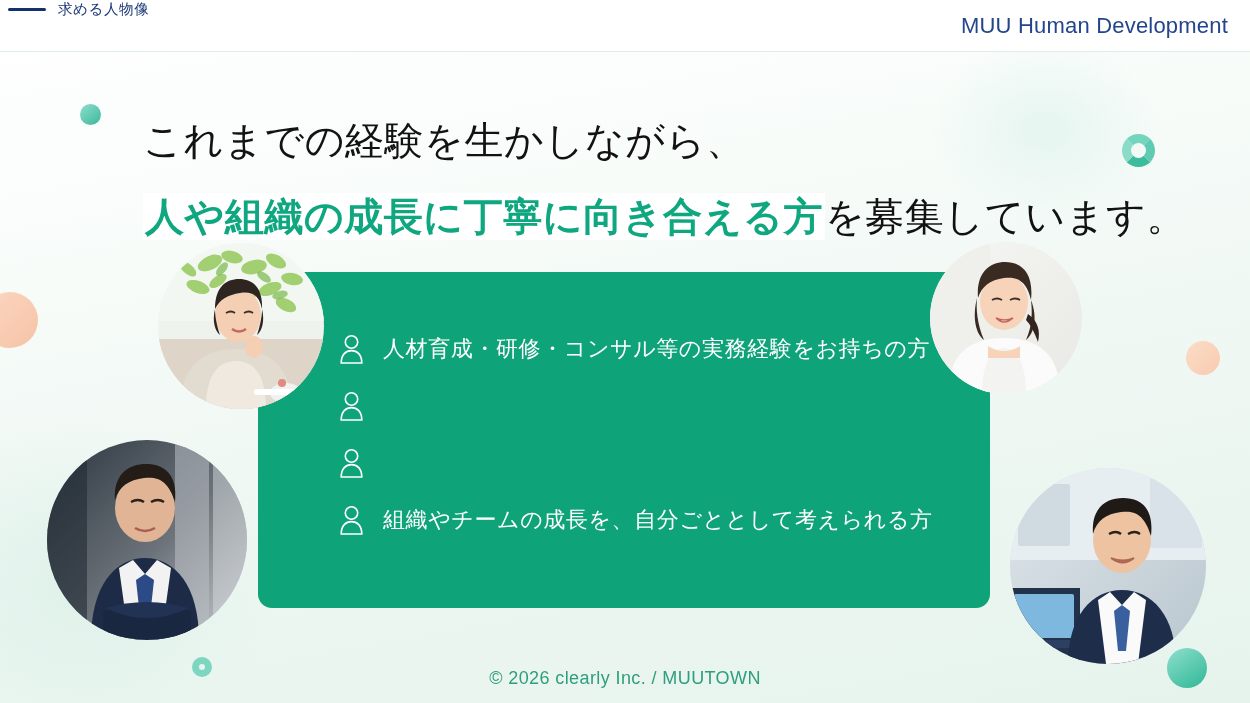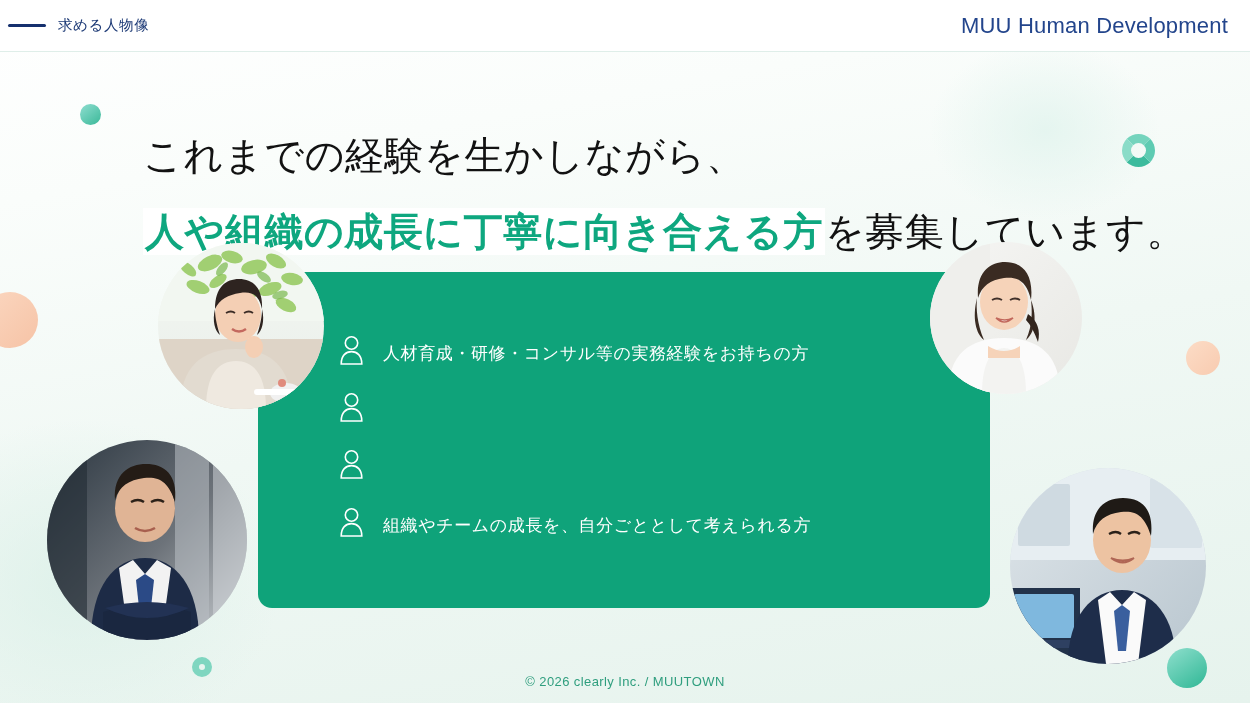--- a/index.html
+++ b/index.html
@@ -21,21 +21,21 @@
 
   
   .header {
     position: absolute;
     left: 0; top: 0;
     width: 1250px;
     height: 52px;
     background: #ffffff;
     border-bottom: 1px solid #dfeee9;
     display: flex;
-    align-items: center;
+    align-items: flex-start;
     z-index: 40;
   }
   .header-left {
     display: flex;
     align-items: center;
     gap: 12px;
     margin-left: 8px;
   }
   .header-rule {
     width: 38px;
@@ -103,21 +103,20 @@
     left: 143px;
     top: 112px;
     z-index: 20;
   }
   .headline-line {
     font-size: 39px;
     line-height: 58px;
     color: #121212;
     white-space: nowrap;
     letter-spacing: 0.5px;
-    margin-top: 15px;
   }
   .headline-line-2 {
     margin-top: 18px;
   }
   .hl-accent {
     color: #0ea77f;
     font-weight: 700;
     background: #ffffff;
     padding: 2px 2px;
     letter-spacing: 0.5px;
@@ -142,25 +141,24 @@
     flex-direction: column;
     gap: 27px;
   }
   .card-item {
     display: flex;
     align-items: center;
     gap: 18px;
   }
   .person-icon { flex: 0 0 auto; display: block; }
   .card-item-text {
-    font-size: 17px;
+    font-size: 22px;
     color: #ffffff;
     letter-spacing: 0.6px;
     white-space: nowrap;
-    margin-top: 8px;
   }
 
   
   .photo {
     position: absolute;
     border-radius: 50%;
     overflow: hidden;
     z-index: 25;
   }
   .photo-inner { width: 100%; height: 100%; display: block; }
@@ -170,21 +168,21 @@
   .photo-3 { left: 47px;  top: 440px; width: 200px; height: 200px; }
   .photo-4 { left: 1010px; top: 468px; width: 196px; height: 196px; }
 
   
   .footer {
     position: absolute;
     left: 0;
     bottom: 14px;
     width: 1250px;
     text-align: center;
-    font-size: 13px;
+    font-size: 18px;
     color: #2f9e7e;
     letter-spacing: 0.4px;
     z-index: 30;
   }
 </style>
 </head>
 <body>
 
 <div class="slide">
 

